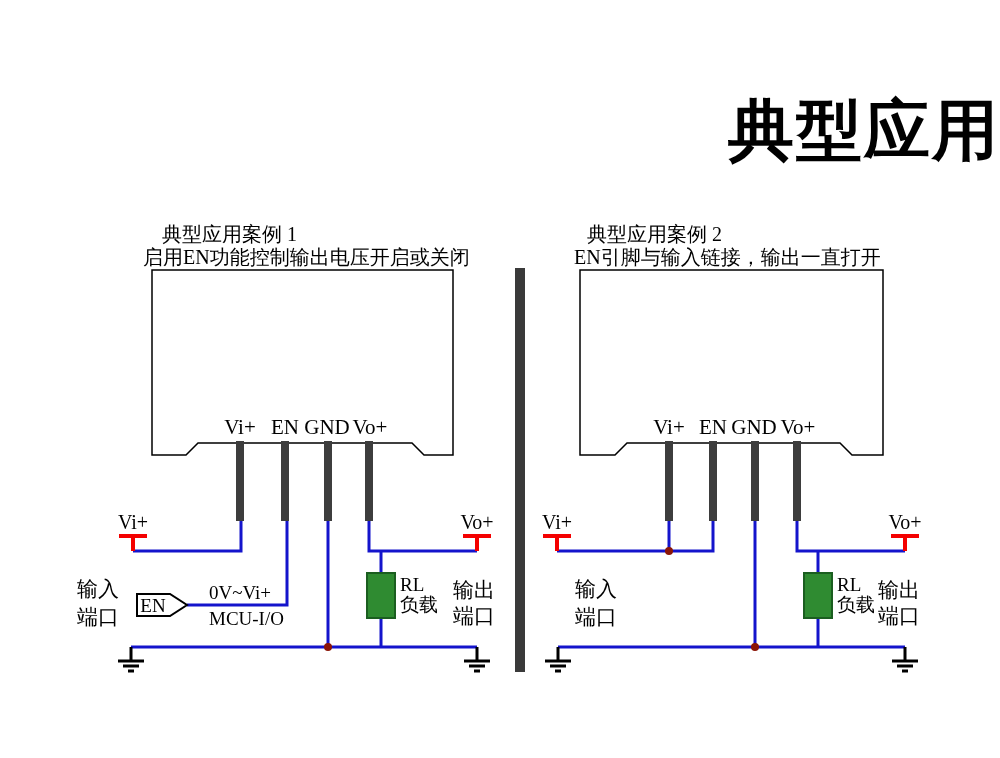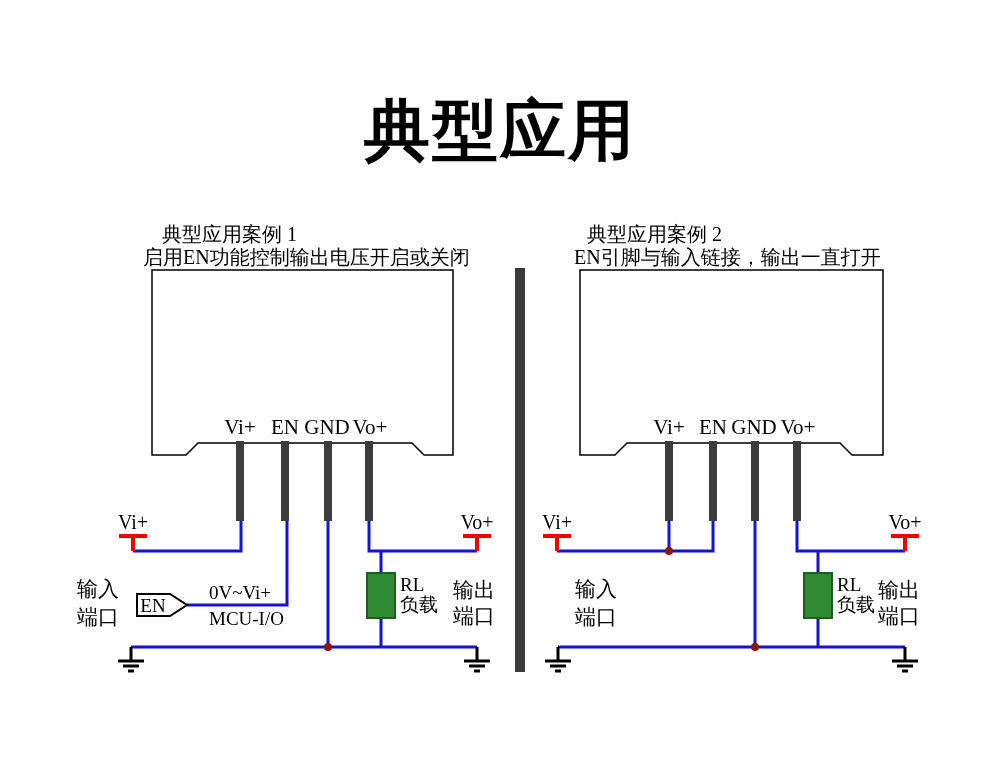--- a/index.html
+++ b/index.html
@@ -1,17 +1,17 @@
 <!DOCTYPE html>
 <html style="--background: #ffffff; --ink: #000000; --wire: #1414cc; --terminal: #f40000; --junction: #8b1507; --pin: #3d3d3d; --divider: #3a3a3a; --load_fill: #2f8b31; --load_border: #1b5e20;"><head>
 <meta charset="utf-8">
 <style>
   html,body{margin:0;padding:0;background:#fff;}
   .page{position:relative;width:1000px;height:758px;background:var(--background,#fff);overflow:hidden;}
-  .page-title{position:absolute;top:86px;left:0;width:1000px;text-align:center;
+  .page-title{position:absolute;top:86px;left:0;width:1000px;text-align:right;
     font-family:"Liberation Sans","DejaVu Sans",sans-serif;font-weight:bold;
     font-size:66px;color:var(--ink,#000);letter-spacing:2px;}
   svg{position:absolute;top:0;left:0;}
   svg text{fill:var(--ink,#000);font-family:"Liberation Serif","DejaVu Serif",serif;}
   .caption{font-size:20px;}
   .pin-label{font-size:21px;text-anchor:middle;}
   .term-label{font-size:20px;text-anchor:middle;}
   .port-label{font-size:21px;text-anchor:middle;}
   .small-label{font-size:19px;}
   .load-label{font-size:19px;}

